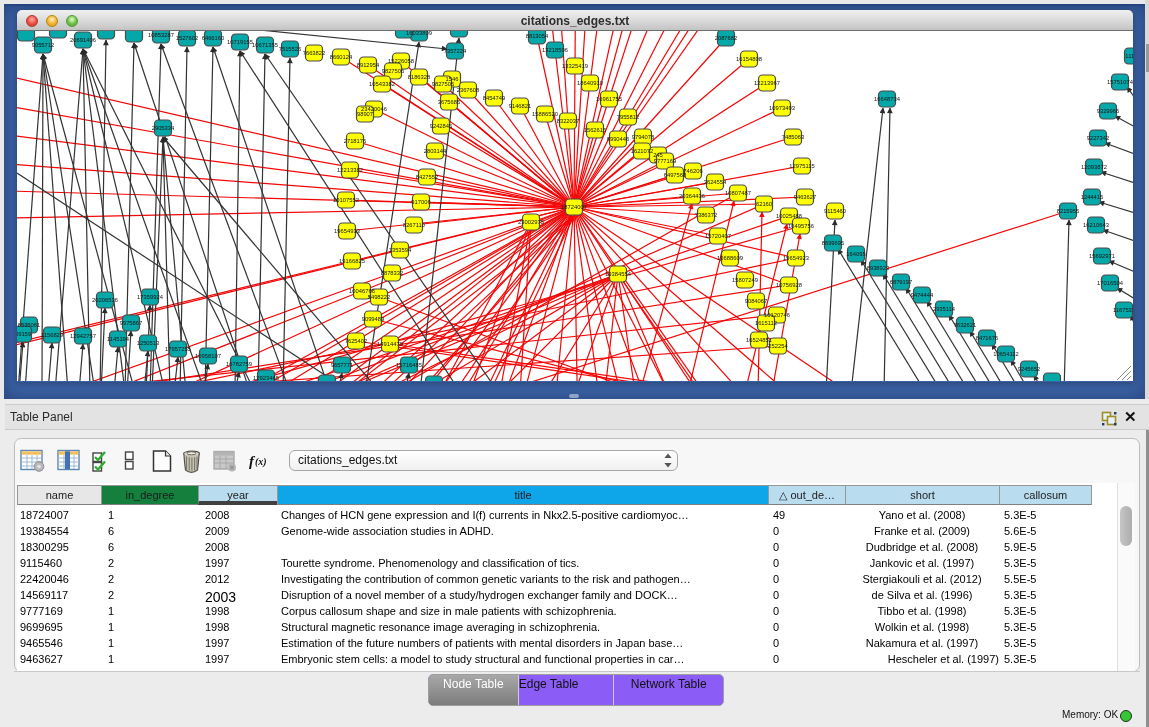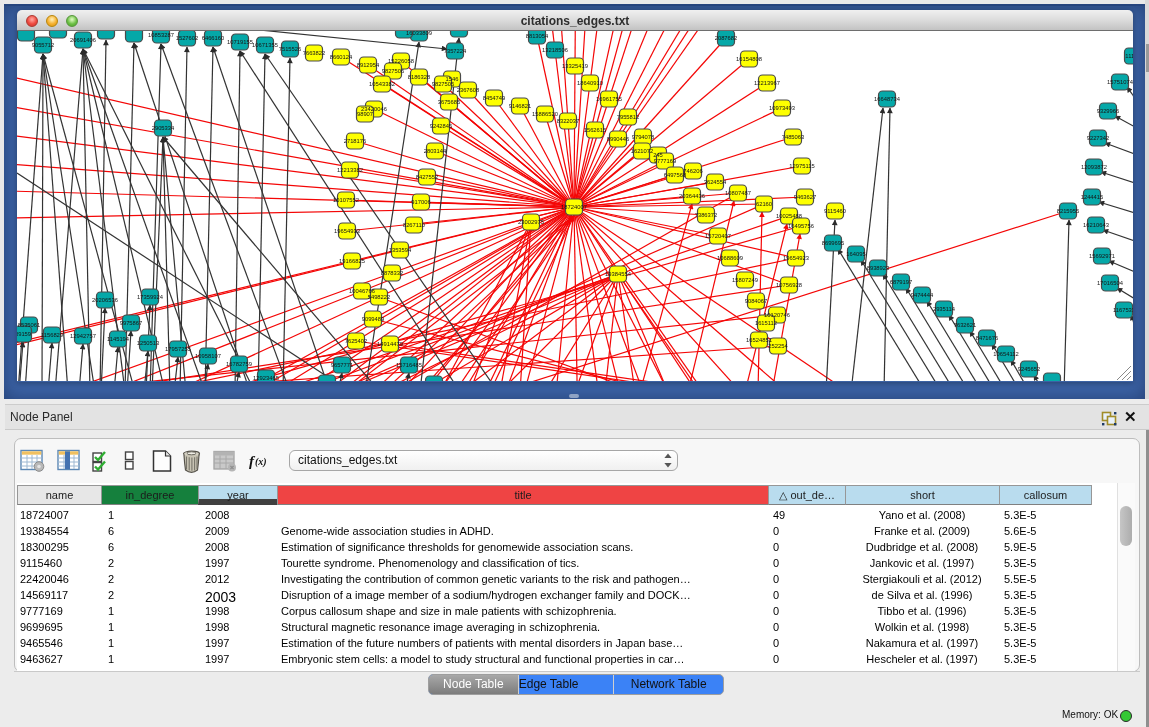--- a/index.html
+++ b/index.html
@@ -522,21 +522,21 @@
         <line x1="1110" y1="349" x2="1114" y2="345"></line>
       </g>
 </svg>
 
 <div class="abs" style="left:569px;top:394px;width:10px;height:4px;border-radius:2px;background:#8fa3c4"></div>
 
 <div class="abs" style="left:0;top:399px;width:1149px;height:328px;background:#ececec"></div>
 <div class="abs" style="left:1146px;top:404px;width:3px;height:323px;background:#8f8f8f"></div>
 
 <div class="abs" style="left:5px;top:404px;width:1144px;height:26px;background:#e3e3e3;border-top:1px solid #cccccc;border-bottom:1px solid #cacaca"></div>
-<div class="abs" style="left:10px;top:410px;font-size:12px;color:#2a2a2a">Node Panel</div>
+<div class="abs" style="left:10px;top:410px;font-size:12px;color:#2a2a2a">Table Panel</div>
 
 <svg class="abs" style="left:1101px;top:410px" width="17" height="17" viewBox="0 0 17 17">
  <rect x="1.5" y="2.5" width="8" height="8" fill="#e8f1fa" stroke="#a08c28" stroke-width="1.6"></rect>
  <rect x="6.5" y="6.5" width="8" height="8" fill="#e8f1fa" stroke="#a08c28" stroke-width="1.6"></rect>
  <rect x="13" y="2" width="2.4" height="2.4" fill="#1c3a66"></rect>
  <rect x="1" y="13" width="2.4" height="2.4" fill="#1c3a66"></rect>
  <rect x="13" y="13" width="2.4" height="2.4" fill="#1c3a66"></rect>
 </svg>
 <div class="abs" style="left:1124px;top:408px;font-size:15px;font-weight:700;color:#111">✕</div>
 
@@ -598,101 +598,101 @@
 <div class="abs" style="left:289px;top:450px;width:389px;height:21px;background:linear-gradient(#ffffff,#f0f0f0);border:1px solid #a6a6a6;border-radius:6px"></div>
 <div class="abs" style="left:298px;top:453px;font-size:12px;color:#111">citations_edges.txt</div>
 <svg class="abs" style="left:663px;top:453px" width="10" height="15" viewBox="0 0 10 15">
  <path d="M5,0.5 L8.6,5 H1.4 z" fill="#555"></path>
       <path d="M5,14.5 L8.6,10 H1.4 z" fill="#555"></path>
 </svg>
 
 <div class="abs" style="left:17px;top:483px;width:1100px;height:188px;background:#ffffff"></div>
 <div class="abs" style="left:17px;top:485px;width:84px;height:20px;background:#e7e7e7;border:1px solid #979797;border-right:none;border-bottom:1px solid #808080;font-size:11px;color:#1c1c1c;text-align:center;line-height:19px">name</div>
 <div class="abs" style="left:101px;top:485px;width:97px;height:20px;background:#15803d;border:1px solid #979797;border-right:none;border-bottom:1px solid #808080;font-size:11px;color:#1c1c1c;text-align:center;line-height:19px">in_degree</div>
-<div class="abs" style="left:198px;top:485px;width:79px;height:20px;background:#b9dcee;border:1px solid #979797;border-right:none;border-bottom:6px solid #404040;font-size:11px;color:#1c1c1c;text-align:center;line-height:19px">year</div>
-<div class="abs" style="left:277px;top:485px;width:491px;height:20px;background:#ef4444;border:1px solid #979797;border-right:none;border-bottom:1px solid #808080;font-size:11px;color:#1c1c1c;text-align:center;line-height:19px">title</div>
+<div class="abs" style="left:198px;top:485px;width:79px;height:20px;background:#b9dcee;border:1px solid #979797;border-right:none;border-bottom:4px solid #404040;font-size:11px;color:#1c1c1c;text-align:center;line-height:19px">year</div>
+<div class="abs" style="left:277px;top:485px;width:491px;height:20px;background:#0ea5e9;border:1px solid #979797;border-right:none;border-bottom:1px solid #808080;font-size:11px;color:#1c1c1c;text-align:center;line-height:19px">title</div>
 <div class="abs" style="left:768px;top:485px;width:77px;height:20px;background:#b9dcee;border:1px solid #979797;border-right:none;border-bottom:1px solid #808080;font-size:11px;color:#1c1c1c;text-align:center;line-height:19px">△ out_de…</div>
 <div class="abs" style="left:845px;top:485px;width:154px;height:20px;background:#b9dcee;border:1px solid #979797;border-right:none;border-bottom:1px solid #808080;font-size:11px;color:#1c1c1c;text-align:center;line-height:19px">short</div>
 <div class="abs" style="left:999px;top:485px;width:92px;height:20px;background:#b9dcee;border:1px solid #979797;border-right:none;border-bottom:1px solid #808080;font-size:11px;color:#1c1c1c;text-align:center;line-height:19px">callosum</div>
 <div class="abs" style="left:1091px;top:485px;width:1px;height:20px;background:#979797"></div>
 <div class="abs" style="left:20px;top:509px;font-size:11px;color:#000">18724007</div>
 <div class="abs" style="left:108px;top:509px;font-size:11px;color:#000">1</div>
 <div class="abs" style="left:205px;top:509px;font-size:11px;color:#000">2008</div>
+<div class="abs" style="left:281px;top:509px;font-size:11px;color:#000">Changes of HCN gene expression and I(f) currents in Nkx2.5‑positive cardiomyoc…</div>
 <div class="abs" style="left:773px;top:509px;font-size:11px;color:#000">49</div>
 <div class="abs" style="left:845px;top:509px;width:154px;font-size:11px;color:#000;text-align:center">Yano et al. (2008)</div>
 <div class="abs" style="left:1004px;top:509px;font-size:11px;color:#000">5.3E‑5</div>
 <div class="abs" style="left:20px;top:525px;font-size:11px;color:#000">19384554</div>
 <div class="abs" style="left:108px;top:525px;font-size:11px;color:#000">6</div>
 <div class="abs" style="left:205px;top:525px;font-size:11px;color:#000">2009</div>
 <div class="abs" style="left:281px;top:525px;font-size:11px;color:#000">Genome‑wide association studies in ADHD.</div>
 <div class="abs" style="left:773px;top:525px;font-size:11px;color:#000">0</div>
 <div class="abs" style="left:845px;top:525px;width:154px;font-size:11px;color:#000;text-align:center">Franke et al. (2009)</div>
 <div class="abs" style="left:1004px;top:525px;font-size:11px;color:#000">5.6E‑5</div>
 <div class="abs" style="left:20px;top:541px;font-size:11px;color:#000">18300295</div>
 <div class="abs" style="left:108px;top:541px;font-size:11px;color:#000">6</div>
 <div class="abs" style="left:205px;top:541px;font-size:11px;color:#000">2008</div>
-<div class="abs" style="left:281px;top:541px;font-size:11px;color:#000">Estimation of significance thresholds for genomewide association scans.</div>
 <div class="abs" style="left:773px;top:541px;font-size:11px;color:#000">0</div>
 <div class="abs" style="left:845px;top:541px;width:154px;font-size:11px;color:#000;text-align:center">Dudbridge et al. (2008)</div>
 <div class="abs" style="left:1004px;top:541px;font-size:11px;color:#000">5.9E‑5</div>
 <div class="abs" style="left:20px;top:557px;font-size:11px;color:#000">9115460</div>
 <div class="abs" style="left:108px;top:557px;font-size:11px;color:#000">2</div>
 <div class="abs" style="left:205px;top:557px;font-size:11px;color:#000">1997</div>
 <div class="abs" style="left:281px;top:557px;font-size:11px;color:#000">Tourette syndrome. Phenomenology and classification of tics.</div>
 <div class="abs" style="left:773px;top:557px;font-size:11px;color:#000">0</div>
 <div class="abs" style="left:845px;top:557px;width:154px;font-size:11px;color:#000;text-align:center">Jankovic et al. (1997)</div>
 <div class="abs" style="left:1004px;top:557px;font-size:11px;color:#000">5.3E‑5</div>
 <div class="abs" style="left:20px;top:573px;font-size:11px;color:#000">22420046</div>
 <div class="abs" style="left:108px;top:573px;font-size:11px;color:#000">2</div>
 <div class="abs" style="left:205px;top:573px;font-size:11px;color:#000">2012</div>
 <div class="abs" style="left:281px;top:573px;font-size:11px;color:#000">Investigating the contribution of common genetic variants to the risk and pathogen…</div>
 <div class="abs" style="left:773px;top:573px;font-size:11px;color:#000">0</div>
 <div class="abs" style="left:845px;top:573px;width:154px;font-size:11px;color:#000;text-align:center">Stergiakouli et al. (2012)</div>
 <div class="abs" style="left:1004px;top:573px;font-size:11px;color:#000">5.5E‑5</div>
 <div class="abs" style="left:20px;top:589px;font-size:11px;color:#000">14569117</div>
 <div class="abs" style="left:108px;top:589px;font-size:11px;color:#000">2</div>
 <div class="abs" style="left:205px;top:589px;font-size:14px;color:#000">2003</div>
-<div class="abs" style="left:281px;top:589px;font-size:11px;color:#000">Disruption of a image member of a sodium/hydrogen exchanger family and DOCK…</div>
+<div class="abs" style="left:281px;top:589px;font-size:11px;color:#000">Disruption of a novel member of a study/hydrogen exchanger family and DOCK…</div>
 <div class="abs" style="left:773px;top:589px;font-size:11px;color:#000">0</div>
 <div class="abs" style="left:845px;top:589px;width:154px;font-size:11px;color:#000;text-align:center">de Silva et al. (1996)</div>
 <div class="abs" style="left:1004px;top:589px;font-size:11px;color:#000">5.3E‑5</div>
 <div class="abs" style="left:20px;top:605px;font-size:11px;color:#000">9777169</div>
 <div class="abs" style="left:108px;top:605px;font-size:11px;color:#000">1</div>
 <div class="abs" style="left:205px;top:605px;font-size:11px;color:#000">1998</div>
 <div class="abs" style="left:281px;top:605px;font-size:11px;color:#000">Corpus callosum shape and size in male patients with schizophrenia.</div>
 <div class="abs" style="left:773px;top:605px;font-size:11px;color:#000">0</div>
-<div class="abs" style="left:845px;top:605px;width:154px;font-size:11px;color:#000;text-align:center">Tibbo et al. (1996)</div>
+<div class="abs" style="left:845px;top:605px;width:154px;font-size:11px;color:#000;text-align:center">Tibbo et al. (1998)</div>
 <div class="abs" style="left:1004px;top:605px;font-size:11px;color:#000">5.3E‑5</div>
 <div class="abs" style="left:20px;top:621px;font-size:11px;color:#000">9699695</div>
 <div class="abs" style="left:108px;top:621px;font-size:11px;color:#000">1</div>
 <div class="abs" style="left:205px;top:621px;font-size:11px;color:#000">1998</div>
 <div class="abs" style="left:281px;top:621px;font-size:11px;color:#000">Structural magnetic resonance image averaging in schizophrenia.</div>
 <div class="abs" style="left:773px;top:621px;font-size:11px;color:#000">0</div>
 <div class="abs" style="left:845px;top:621px;width:154px;font-size:11px;color:#000;text-align:center">Wolkin et al. (1998)</div>
 <div class="abs" style="left:1004px;top:621px;font-size:11px;color:#000">5.3E‑5</div>
 <div class="abs" style="left:20px;top:637px;font-size:11px;color:#000">9465546</div>
 <div class="abs" style="left:108px;top:637px;font-size:11px;color:#000">1</div>
 <div class="abs" style="left:205px;top:637px;font-size:11px;color:#000">1997</div>
 <div class="abs" style="left:281px;top:637px;font-size:11px;color:#000">Estimation of the future numbers of patients with mental disorders in Japan base…</div>
 <div class="abs" style="left:773px;top:637px;font-size:11px;color:#000">0</div>
 <div class="abs" style="left:845px;top:637px;width:154px;font-size:11px;color:#000;text-align:center">Nakamura et al. (1997)</div>
 <div class="abs" style="left:1004px;top:637px;font-size:11px;color:#000">5.3E‑5</div>
 <div class="abs" style="left:20px;top:653px;font-size:11px;color:#000">9463627</div>
 <div class="abs" style="left:108px;top:653px;font-size:11px;color:#000">1</div>
 <div class="abs" style="left:205px;top:653px;font-size:11px;color:#000">1997</div>
 <div class="abs" style="left:281px;top:653px;font-size:11px;color:#000">Embryonic stem cells: a model to study structural and functional properties in car…</div>
 <div class="abs" style="left:773px;top:653px;font-size:11px;color:#000">0</div>
-<div class="abs" style="left:845px;top:653px;width:154px;font-size:11px;color:#000;text-align:center">Hescheler et al. (1997)</div>
+<div class="abs" style="left:845px;top:653px;width:154px;font-size:11px;color:#000;text-align:right">Hescheler et al. (1997)</div>
 <div class="abs" style="left:1004px;top:653px;font-size:11px;color:#000">5.3E‑5</div>
 
 <div class="abs" style="left:1117px;top:483px;width:18px;height:188px;background:#fafafa;border-left:1px solid #e0e0e0"></div>
 <div class="abs" style="left:1120px;top:506px;width:12px;height:40px;background:linear-gradient(90deg,#c6c6c6,#adadad);border-radius:6px"></div>
 <div class="abs" style="left:14px;top:671px;width:1126px;height:1px;background:#c9c9c9"></div>
 
-<div class="abs" style="left:428px;top:674px;width:296px;height:21px;background:#3b82f6;border:1px solid #9e9e9e;border-radius:5px;overflow:hidden;display:flex">
+<div class="abs" style="left:428px;top:674px;width:296px;height:32px;background:#8b5cf6;border:1px solid #9e9e9e;border-radius:5px;overflow:hidden;display:flex">
  <div style="width:89px;height:100%;background:linear-gradient(#a8a8a8,#7c7c7c);color:#ffffff;font-size:12px;text-align:center;line-height:19px">Node Table</div>
  <div style="width:96px;height:100%;color:#111;font-size:12px;line-height:19px;border-left:1px solid #cfcfcf">Edge Table</div>
  <div style="width:110px;height:100%;color:#111;font-size:12px;text-align:center;line-height:19px;border-left:1px solid #cfcfcf">Network Table</div>
 </div>
 
 <div class="abs" style="left:1062px;top:709px;font-size:10px;color:#111">Memory: OK</div>
 <div class="abs" style="left:1120px;top:710px;width:12px;height:12px;border-radius:50%;background:#35c835;border:1.5px solid #2a2a2a"></div>
 
 </div>
 </body></html>

